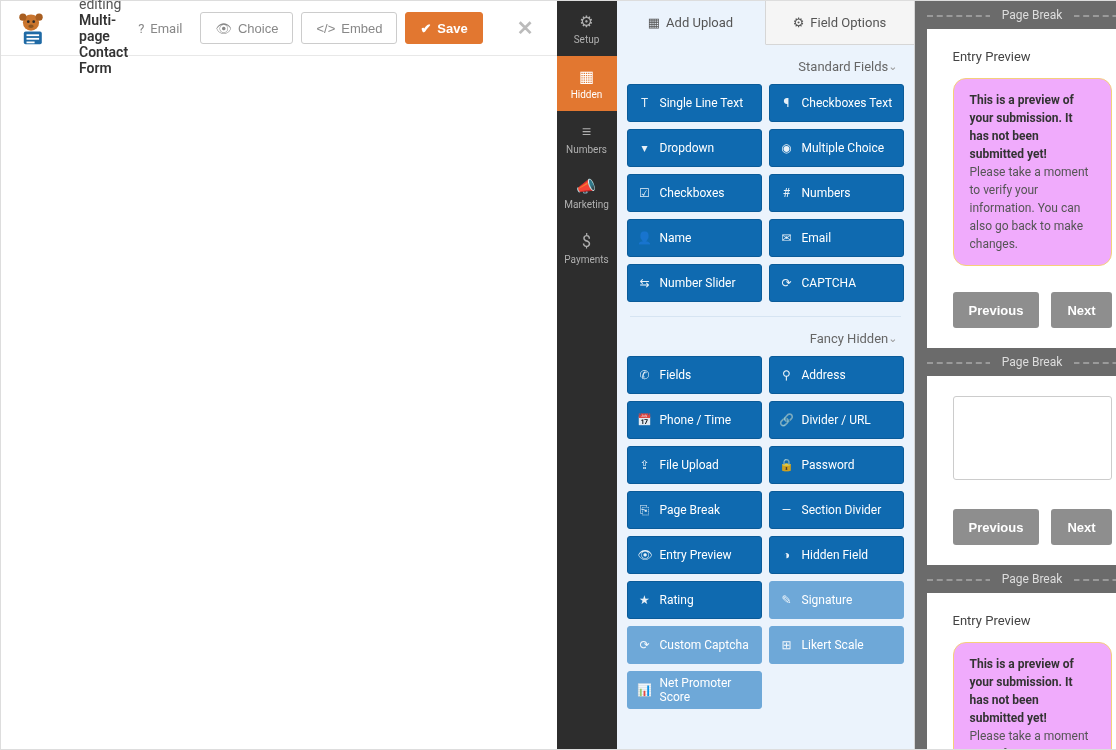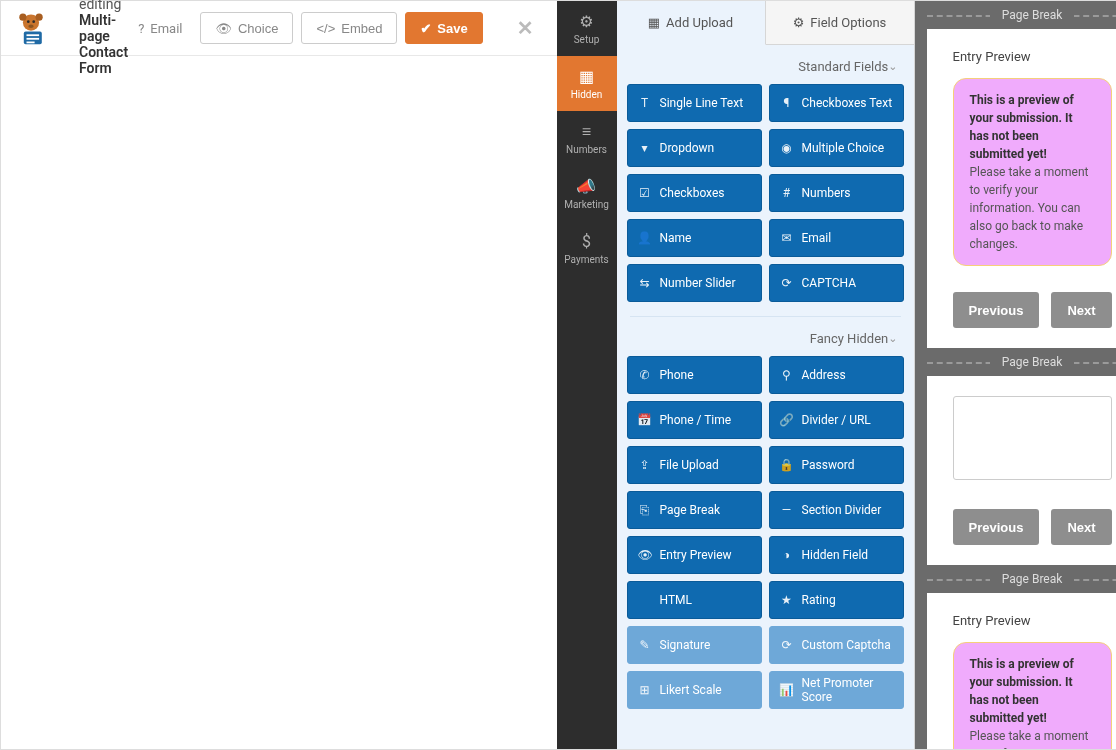--- a/index.html
+++ b/index.html
@@ -173,21 +173,21 @@
             </div>
           </div>
           <div class="group-sep"></div>
           <div class="group-head">
             <span>Fancy Hidden</span>
             <span class="chev">⌄</span>
           </div>
           <div class="field-grid">
             <div class="field-btn">
               <span class="fi">✆</span>
-              <span>Phone</span>
+              <span>Fields</span>
             </div>
             <div class="field-btn">
               <span class="fi">⚲</span>
               <span>Address</span>
             </div>
             <div class="field-btn">
               <span class="fi">📅</span>
               <span>Phone / Time</span>
             </div>
             <div class="field-btn">
@@ -210,24 +210,20 @@
               <span class="fi">—</span>
               <span>Section Divider</span>
             </div>
             <div class="field-btn">
               <span class="fi">👁</span>
               <span>Entry Preview</span>
             </div>
             <div class="field-btn">
               <span class="fi">◑</span>
               <span>Hidden Field</span>
-            </div>
-            <div class="field-btn">
-              <span class="fi"></span>
-              <span>HTML</span>
             </div>
             <div class="field-btn">
               <span class="fi">★</span>
               <span>Rating</span>
             </div>
             <div class="field-btn muted">
               <span class="fi">✎</span>
               <span>Signature</span>
             </div>
             <div class="field-btn muted">

